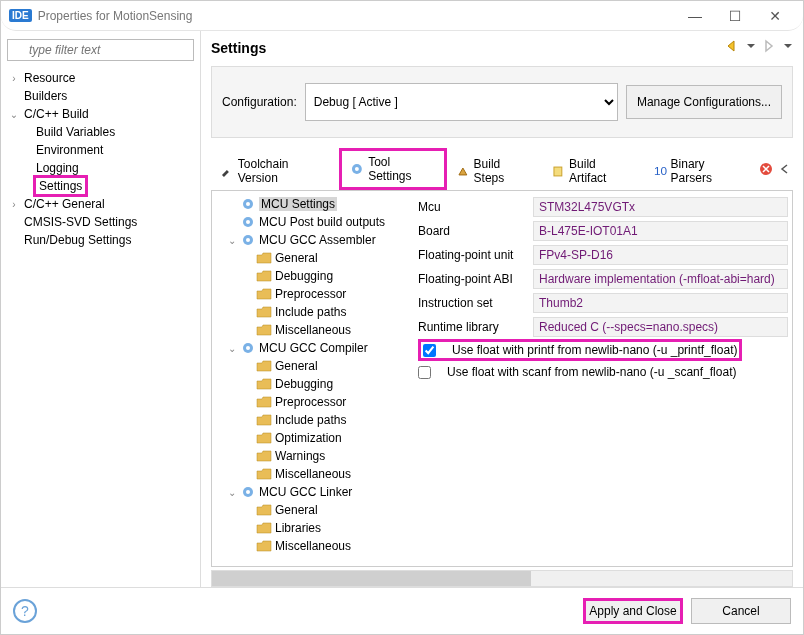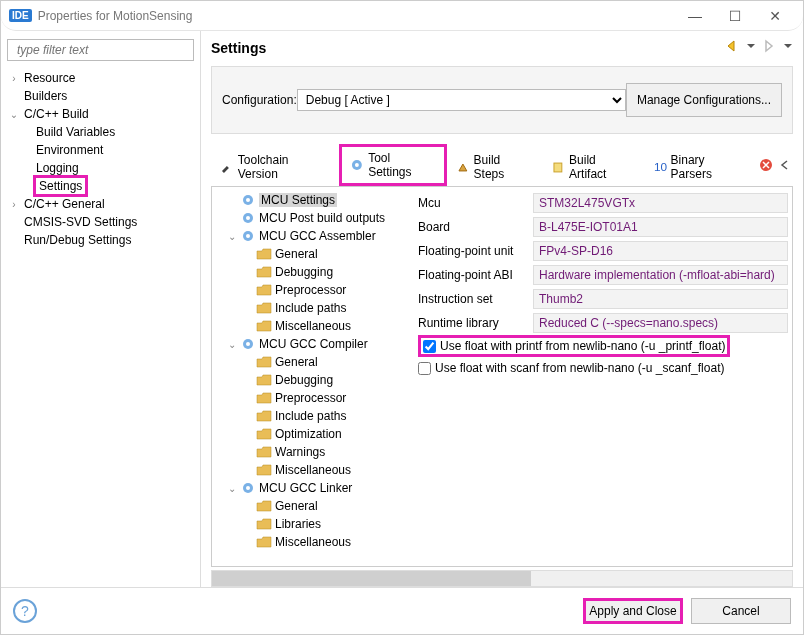--- a/index.html
+++ b/index.html
@@ -4,54 +4,54 @@
 <style>
   * { box-sizing: border-box; margin: 0; padding: 0; font-family: "Segoe UI", Tahoma, sans-serif; font-size: 12px; }
   body { background: #fff; width: 804px; height: 635px; overflow: hidden; border: 1px solid #ccc; display: flex; flex-direction: column; }
   .titlebar { height: 30px; display: flex; align-items: center; padding: 0 8px; border-bottom: 1px solid #e5e5e5; color: #777; border-radius: 15px; }
   .titlebar .ide-badge { background:#2a7ad2; color:#fff; font-weight:bold; font-size:10px; padding:1px 3px; border-radius:2px; margin-right:6px; }
   .titlebar .spacer { flex:1; }
   .win-btn { width: 40px; text-align:center; color:#555; cursor:default; font-size:14px; }
   .body { flex:1; display:flex; overflow:hidden; }
   
   .leftpane { width: 200px; border-right: 1px solid #ddd; display:flex; flex-direction:column; }
-  .filter-input { margin:8px 6px 6px 6px; padding:3px 9px; border:1px solid #bbb; color:#777; font-style:italic; }
+  .filter-input { margin:8px 6px 6px 6px; padding:3px 21px; border:1px solid #bbb; color:#777; font-style:italic; }
   .nav { padding: 2px 0 0 6px; overflow:auto; }
   .nav-row { display:flex; align-items:center; height:18px; cursor:default; }
   .nav-row .arrow { width:14px; text-align:center; color:#878787; font-size:10px; }
   .nav-row .label { padding:1px 3px; }
   .indent1 { padding-left: 26px; }
   .highlighted { border: 3px solid #e61fb3; }
   
   .rightpane { flex:1; display:flex; flex-direction:column; overflow:hidden; }
   .header-row { display:flex; align-items:center; padding:8px 10px 4px 10px; }
   .header-title { font-weight:bold; font-size:14px; flex:1; }
   .nav-arrows svg { margin-left:2px; }
-  .config-bar { background:#f5f5f5; border:1px solid #ddd; margin:6px 10px 10px 10px; padding:16px 10px; display:flex; align-items:center; }
-  .config-bar select { flex:1; height:22px; border:1px solid #bbb; background:#fff; padding:0 4px;}
+  .config-bar { background:#f5f5f5; border:1px solid #ddd; margin:6px 10px 10px 10px; padding:16px 10px; display:flex; align-items:center; gap:8px; }
+  .config-bar select { flex:1; height:38px; border:1px solid #bbb; background:#fff; padding:0 4px;}
   .btn { background:#f0f0f0; height:23px; border:1px solid #bbb; padding:16px 10px; display:flex; align-items:center; cursor:default; }
   .tabs-row { display:flex; align-items:center; margin: 0 10px; border-bottom:1px solid #ccc; }
   .tab { display:flex; align-items:center; gap:4px; padding:4px 8px; border:1px solid transparent; border-bottom:none; position:relative; top:1px; cursor:default;}
   .tab.sel { border-color:#ccc; background:#fff; }
   .tab.highlighted { border: 3px solid #e61fb3; top:0;justify-content:space-between; }
   .tab-icon { width:14px; height:14px; display:inline-block; }
   .tabs-right { margin-left:auto; display:flex; align-items:center; gap:6px; padding:4px 2px;}
   .panel-body { flex:1; display:flex; margin:0 10px 0 10px; border:1px solid #ccc; border-top:none; overflow:hidden;}
   .tree-pane { width:200px; overflow:auto; padding:4px 0; }
   .tree-row { display:flex; align-items:center; height:18px; padding-left:4px; cursor:default;}
   .tree-row .arrow { width:12px; font-size:10px; color:#888; }
   .tree-row .icon { width:16px; height:14px; margin-right:3px; }
   .tree-row.sel .lbl { background:#d6d6d6; padding:0 2px;}
   .tree-indent1 { padding-left: 16px; }
   .tree-indent2 { padding-left: 32px; }
   .props-pane { flex:1; overflow:auto; padding:4px 0 4px 6px; }
   .prop-row { display:flex; align-items:center; height:24px; }
   .prop-label { width:115px; }
   .prop-val { flex:1; height:20px; background:#f3f3f3; border:1px solid #ddd; padding:2px 5px; color:#701a75; margin-right:4px;}
-  .check-row { display:flex; align-items:center; height:22px; gap:4px; }
+  .check-row { display:flex; align-items:center; height:22px; gap:16px; }
   .check-row.highlighted { border:3px solid #e61fb3; padding:0 2px; width:fit-content;}
   .hscroll { height:17px; margin:3px 10px 0 10px; background:#f0f0f0; border:1px solid #ddd; position:relative;}
   .hscroll .thumb{ position:absolute; left:0; top:0; height:100%; width:55%; background:#cfcfcf;}
   .bottombar { display:flex; align-items:center; padding:10px 12px; border-top:1px solid #ddd;}
   .help { width:24px; height:24px; border:2px solid #6aa2d8; border-radius:50%; color:#6aa2d8; display:flex; align-items:center; justify-content:center; font-size:14px;}
   .bottombar .spacer { flex:1; }
   .bottom-btn { background:#f0f0f0; border:1px solid #bbb; min-width:100px; height:26px; display:flex; align-items:center; justify-content:center; margin-left:8px;}
   .bottom-btn.highlighted { border:3px solid #e61fb3; }
   
   .i-folder { fill:#e9bd57; stroke:#b78a1f; stroke-width:0.5;}

